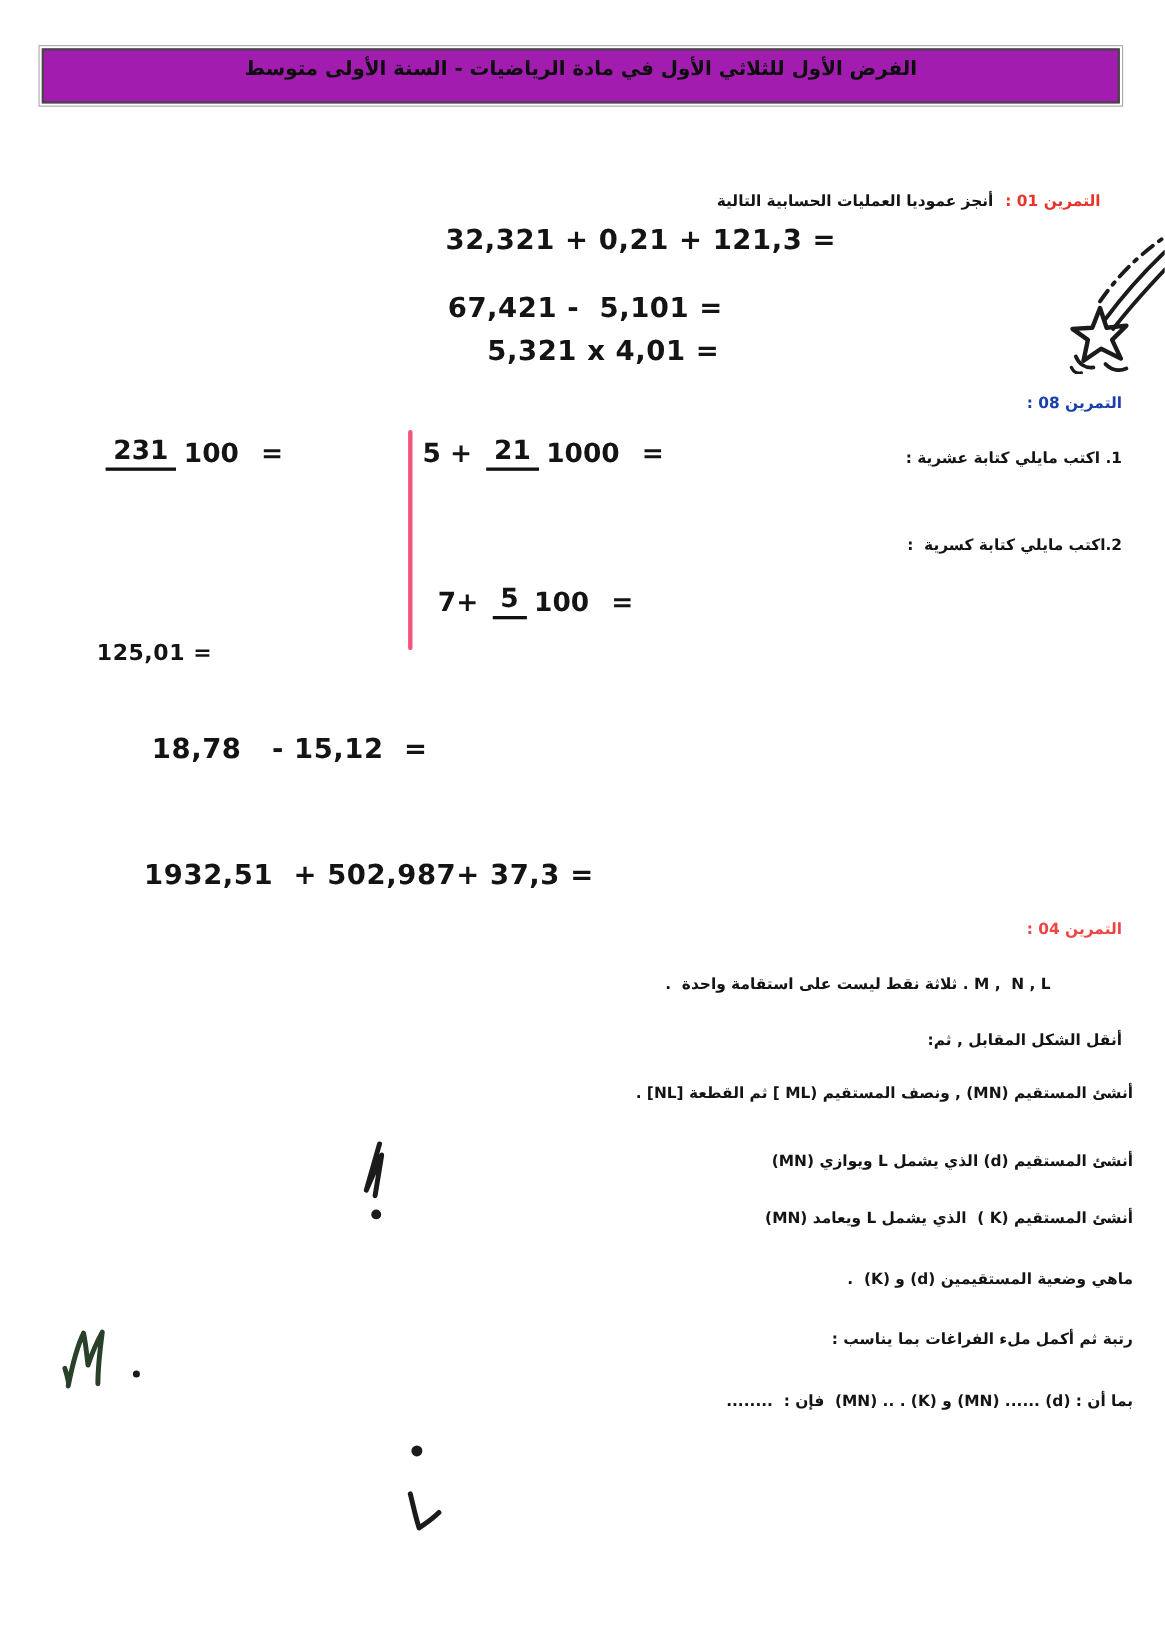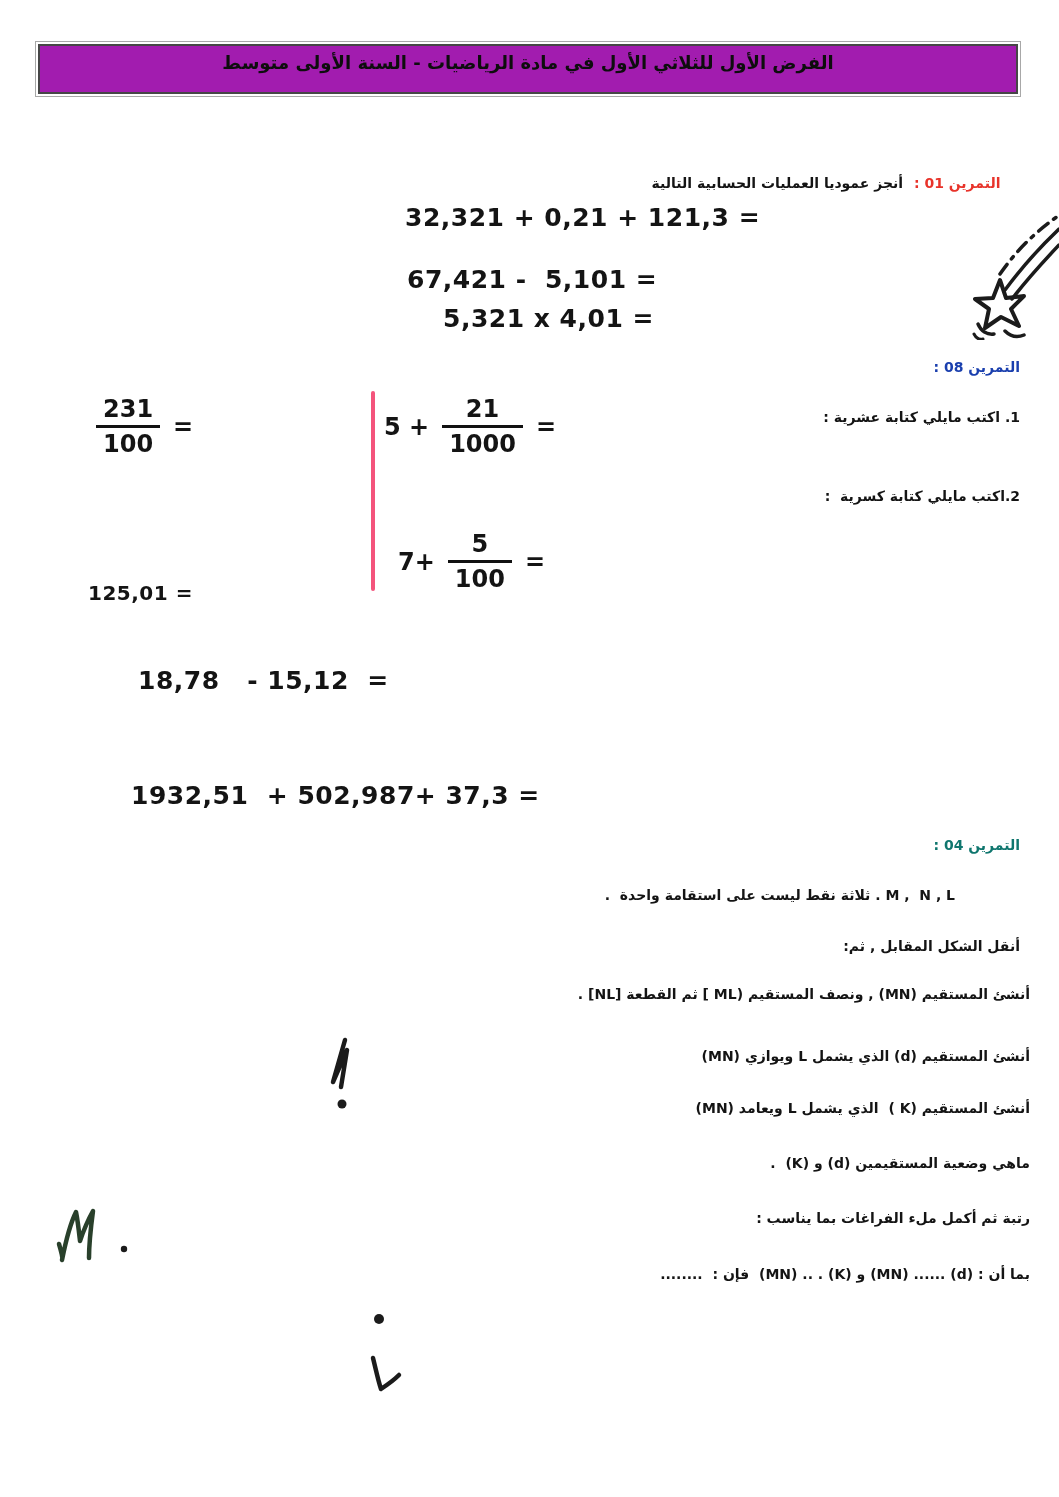--- a/index.html
+++ b/index.html
@@ -13,24 +13,24 @@
     background:#a21caf;border:2px solid #474747;
     box-shadow:0 0 0 2px #ffffff,0 0 0 3px #a8a8a8;
     display:flex;justify-content:center;
     font-weight:bold;font-size:18px;color:#0d0d0d;direction:rtl;white-space:pre;
     padding:6px 8px;
   }
   .ar{direction:rtl;text-align:left;font-weight:bold;font-size:14px;white-space:pre;line-height:1.3;}
   .hdr .lbl{margin-left:6px;}
   .red{color:#e8332a;}
   .blue{color:#1a3fae;}
-  .green{color:#0f766e;}
+  .green{color:#ef4444;}
   .op{direction:ltr;font-weight:bold;font-size:25px;white-space:pre;letter-spacing:0.5px;text-align:center;}
   .mrow{display:flex;align-items:center;gap:13px;direction:ltr;font-weight:bold;font-size:24px;white-space:pre;}
-  .frac{display:inline-flex;flex-direction:column;align-items:stretch;text-align:center;line-height:1.1;}
+  .frac{display:inline-flex;flex-direction:row;align-items:stretch;text-align:center;line-height:1.1;}
   .frac .num{padding:0 7px 3px;border-bottom:3px solid #111;}
   .frac .den{padding:3px 7px 0;text-align:center;}
   .vline{left:371px;top:391px;width:4px;height:200px;background:#f4547c;border-radius:2px;}
   svg{display:block;}
 </style>
 </head>
 <body>
 
 <div class="canvas">
 

